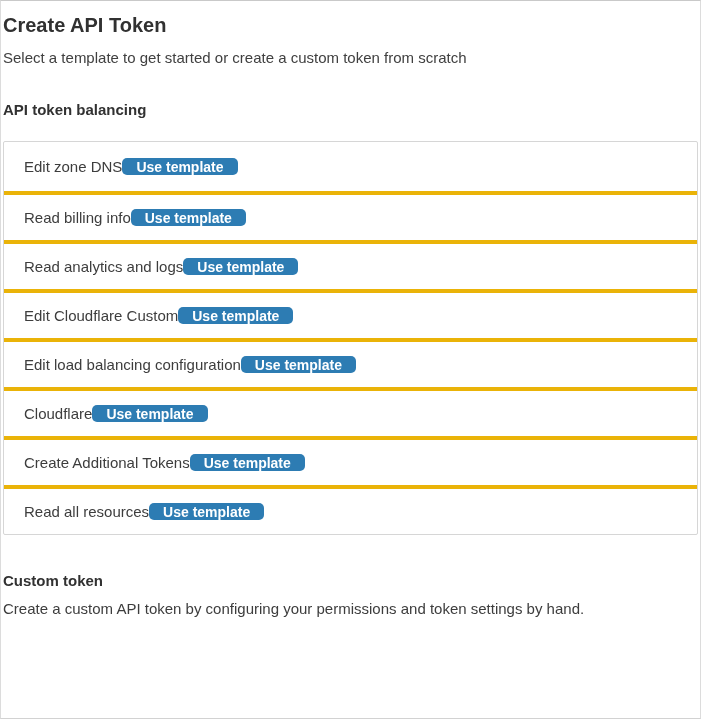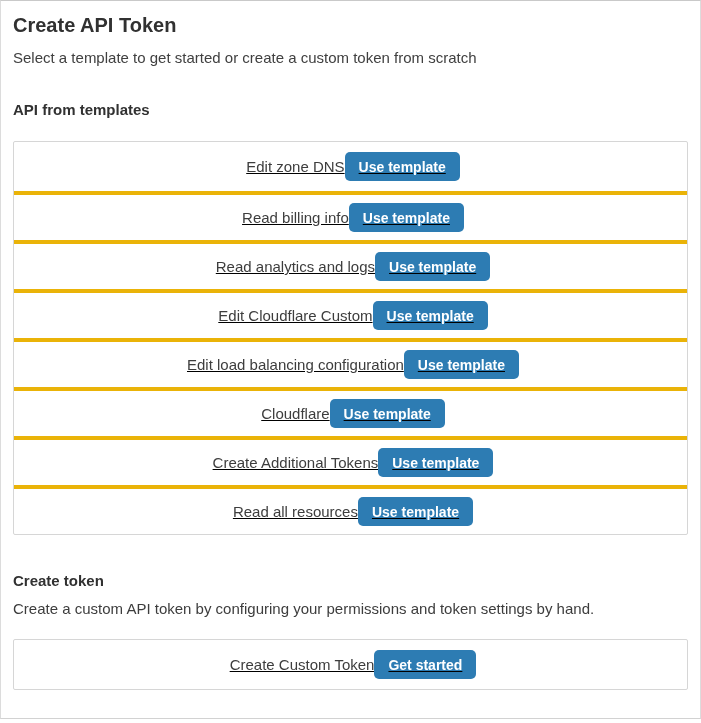--- a/index.html
+++ b/index.html
@@ -17,21 +17,21 @@
     height: 719px;
     border-top: 1px solid #c9c9c9;
     border-left: 1px solid #dcdcdc;
     border-right: 1px solid #dcdcdc;
     border-bottom: 1px solid #d2d2d2;
     background: #ffffff;
     overflow: hidden;
   }
 
   .content {
-    padding: 0 12px;
+    padding: 0 2px;
   }
 
   .page-title {
     padding-top: 12px;
     font-size: 20px;
     line-height: 24px;
     font-weight: 700;
     color: #313131;
   }
 
@@ -60,41 +60,40 @@
   .list-box {
     margin-top: 22px;
     border: 1px solid #d6d6d6;
     border-radius: 2px;
     background: #ffffff;
   }
 
   .row {
     display: flex;
     align-items: center;
-    justify-content: center;
+    justify-content: flex-start;
     height: 49px;
     padding-left: 20px;
     padding-right: 15px;
-    text-decoration: underline;
   }
 
   .row + .row {
     border-top: 4px solid #eab308;
   }
 
   .row-label {
     font-size: 15px;
     color: #3d3d3d;
   }
 
   .btn-primary {
     display: inline-flex;
     align-items: center;
     justify-content: center;
-    height: 29px;
+    height: 17px;
     padding: 0 14px;
     border: none;
     border-radius: 5px;
     background: #2d7cb3;
     color: #ffffff;
     font-family: "Liberation Sans", "DejaVu Sans", sans-serif;
     font-size: 14px;
     font-weight: 700;
     cursor: pointer;
     white-space: nowrap;
@@ -111,21 +110,21 @@
 </style>
 </head>
 <body>
 
 <div class="page">
   <div class="content">
 
     <h1 class="page-title">Create API Token</h1>
     <p class="page-subtitle">Select a template to get started or create a custom token from scratch</p>
 
-    <h2 class="section-heading">API from templates</h2>
+    <h2 class="section-heading">API token balancing</h2>
 
     <div class="list-box">
 
       <div class="row">
         <span class="row-label">Edit zone DNS</span>
         <button class="btn-primary">Use template</button>
       </div>
 
       <div class="row">
         <span class="row-label">Read billing info</span>
@@ -157,24 +156,18 @@
         <button class="btn-primary">Use template</button>
       </div>
 
       <div class="row">
         <span class="row-label">Read all resources</span>
         <button class="btn-primary">Use template</button>
       </div>
 
     </div>
 
-    <h2 class="section-heading custom-heading">Create token</h2>
+    <h2 class="section-heading custom-heading">Custom token</h2>
     <p class="section-desc">Create a custom API token by configuring your permissions and token settings by hand.</p>
 
-    <div class="custom-box">
-      <div class="row">
-        <span class="row-label">Create Custom Token</span>
-        <button class="btn-primary">Get started</button>
-      </div>
-    </div>
 
   </div>
 </div>
 
 </body></html>

